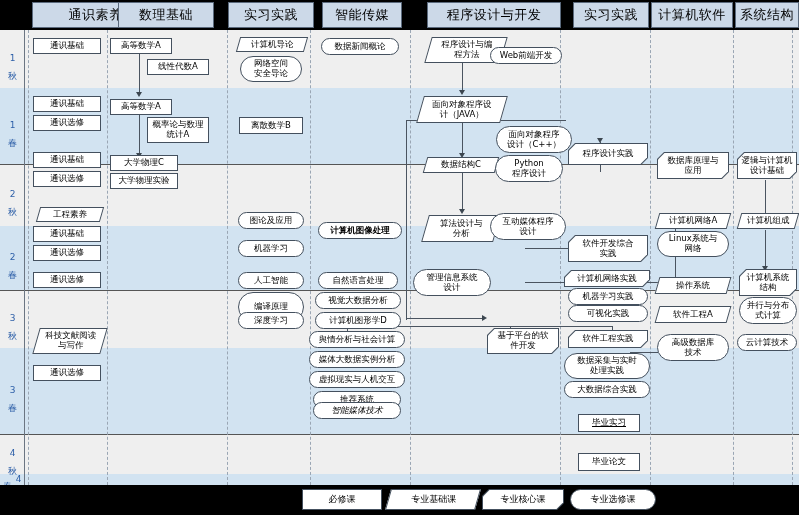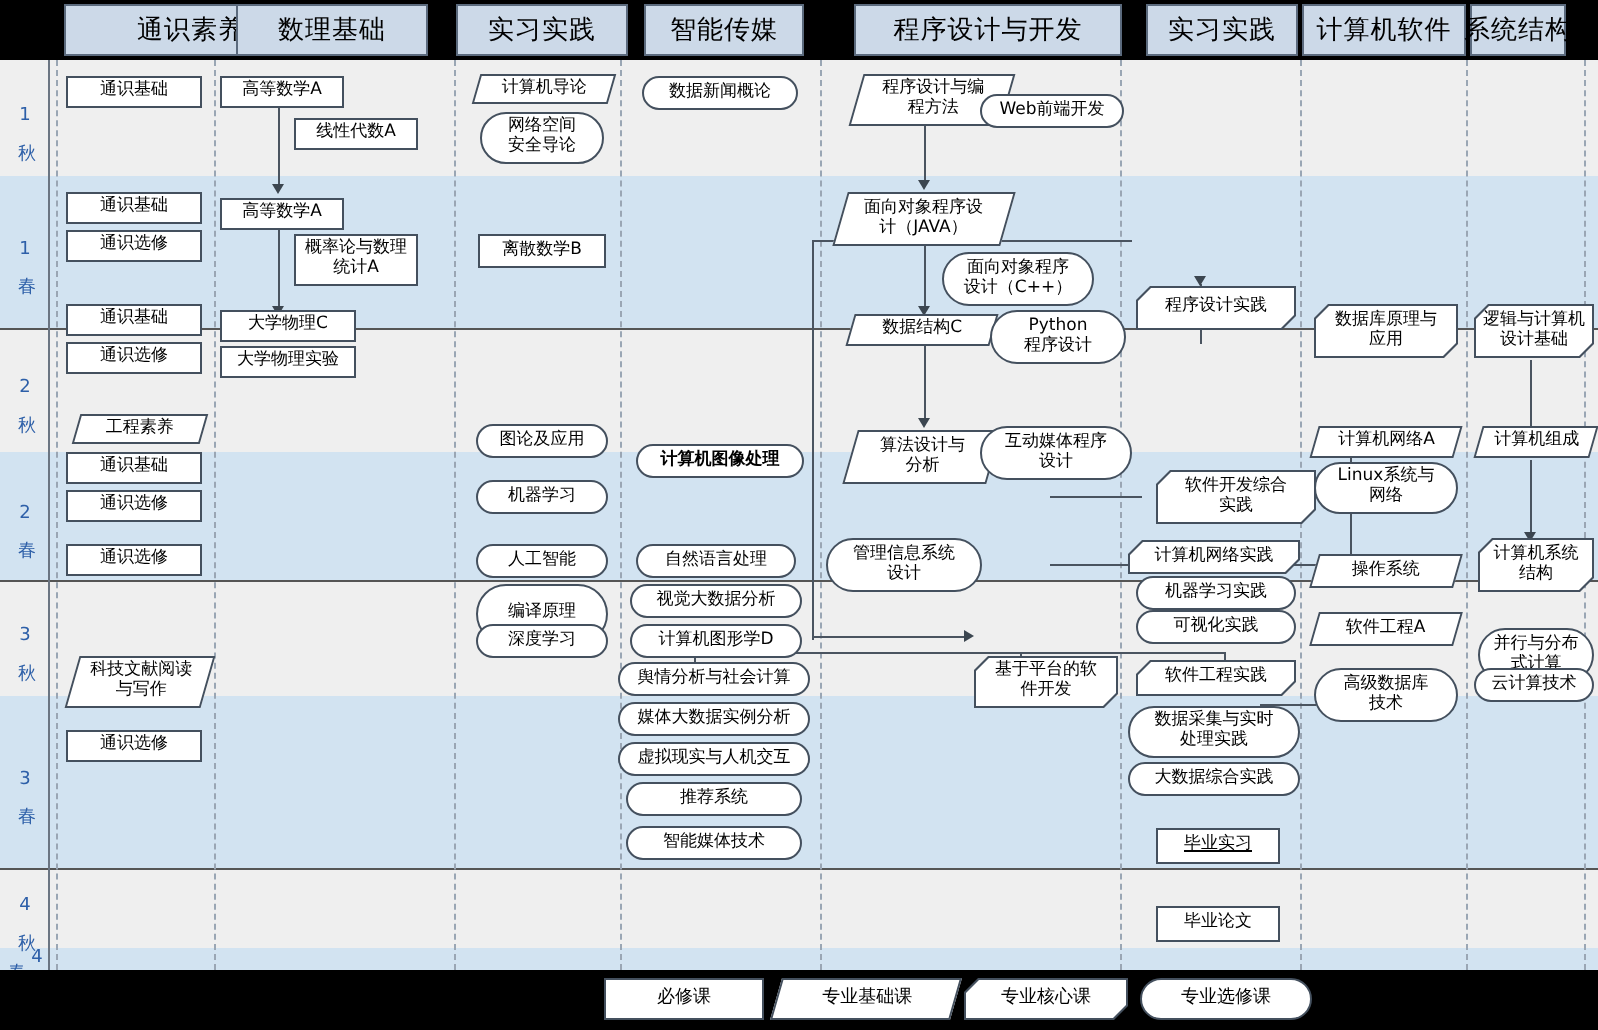--- a/index.html
+++ b/index.html
@@ -106,21 +106,21 @@
       </div>
     <div class="col-head" style="left:573px;width:76px;">
         <span>实习实践</span>
       </div>
     <div class="col-head" style="left:427px;width:134px;">
         <span>程序设计与开发</span>
       </div>
     <div class="col-head" style="left:651px;width:82px;">
         <span>计算机软件</span>
       </div>
-    <div class="col-head" style="left:735px;width:48px;">
+    <div class="col-head" style="left:735px;width:64px;">
         <span>系统结构</span>
       </div>
   </div>
 
   <div class="grid">
     <div id="bands">
         <div class="band odd" style="top: 0px; height: 58px;"></div>
         <div class="band even" style="top: 58px; height: 76px;"></div>
         <div class="band odd" style="top: 134px; height: 62px;"></div>
         <div class="band even" style="top: 196px; height: 64px;"></div>
@@ -225,41 +225,41 @@
         <div class="node t-elec" style="left: 238px; top: 282px; width: 66px; height: 17px;"><span>深度学习</span></div>
         <div class="node t-elec" style="left: 321px; top: 8px; width: 78px; height: 17px; text-align: right;"><span>数据新闻概论</span></div>
         <div class="node t-elec" style="left: 318px; top: 192px; width: 84px; height: 17px; font-weight: bold;"><span>计算机图像处理</span></div>
         <div class="node t-elec" style="left: 318px; top: 242px; width: 80px; height: 17px;"><span>自然语言处理</span></div>
         <div class="node t-elec" style="left: 315px; top: 262px; width: 86px; height: 17px;"><span>视觉大数据分析</span></div>
         <div class="node t-elec" style="left: 315px; top: 282px; width: 86px; height: 17px;"><span>计算机图形学D</span></div>
         <div class="node t-elec" style="left: 309px; top: 301px; width: 96px; height: 17px;"><span>舆情分析与社会计算</span></div>
         <div class="node t-elec" style="left: 309px; top: 321px; width: 96px; height: 17px;"><span>媒体大数据实例分析</span></div>
         <div class="node t-elec" style="left: 309px; top: 341px; width: 96px; height: 17px;"><span>虚拟现实与人机交互</span></div>
         <div class="node t-elec" style="left: 313px; top: 361px; width: 88px; height: 17px;"><span>推荐系统</span></div>
-        <div class="node t-elec" style="left: 313px; top: 383px; width: 88px; height: 17px;"><span>智能媒体技术</span></div>
+        <div class="node t-elec" style="left: 313px; top: 372px; width: 88px; height: 17px; font-style: italic;"><span>智能媒体技术</span></div>
         <div class="node t-base" style="left: 428px; top: 7px; width: 76px; height: 26px;"><span>程序设计与编
 程方法</span></div>
         <div class="node t-elec" style="left: 490px; top: 17px; width: 72px; height: 17px;"><span>Web前端开发</span></div>
         <div class="node t-base" style="left: 420px; top: 66px; width: 84px; height: 27px;"><span>面向对象程序设
 计（JAVA）</span></div>
-        <div class="node t-elec" style="left: 471px; top: 96px; width: 76px; height: 27px;"><span>面向对象程序
+        <div class="node t-elec" style="left: 496px; top: 96px; width: 76px; height: 27px;"><span>面向对象程序
 设计（C++）</span></div>
         <div class="node t-base" style="left: 425px; top: 127px; width: 72px; height: 16px;"><span>数据结构C</span></div>
         <div class="node t-elec" style="left: 495px; top: 125px; width: 68px; height: 27px;"><span>Python
 程序设计</span></div>
         <div class="node t-base" style="left: 425px; top: 185px; width: 72px; height: 27px;"><span>算法设计与
 分析</span></div>
         <div class="node t-elec" style="left: 490px; top: 183px; width: 76px; height: 27px;"><span>互动媒体程序
 设计</span></div>
         <div class="node t-elec" style="left: 413px; top: 239px; width: 78px; height: 27px;"><span>管理信息系统
 设计</span></div>
         <div class="node t-core" style="left: 487px; top: 298px; width: 72px; height: 26px;"><div class="core-in"></div><div class="core-fill"></div><span class="core-tx">基于平台的软
 件开发</span></div>
         <div class="node t-core" style="left: 568px; top: 113px; width: 80px; height: 22px;"><div class="core-in"></div><div class="core-fill"></div><span class="core-tx">程序设计实践</span></div>
-        <div class="node t-core" style="left: 568px; top: 205px; width: 80px; height: 27px; margin-left: 10px;"><div class="core-in"></div><div class="core-fill"></div><span class="core-tx">软件开发综合
+        <div class="node t-core" style="left: 568px; top: 205px; width: 80px; height: 27px;"><div class="core-in"></div><div class="core-fill"></div><span class="core-tx">软件开发综合
 实践</span></div>
         <div class="node t-core" style="left: 564px; top: 240px; width: 86px; height: 17px;"><div class="core-in"></div><div class="core-fill"></div><span class="core-tx">计算机网络实践</span></div>
         <div class="node t-elec" style="left: 568px; top: 258px; width: 80px; height: 17px;"><span>机器学习实践</span></div>
         <div class="node t-elec" style="left: 568px; top: 275px; width: 80px; height: 17px;"><span>可视化实践</span></div>
         <div class="node t-core" style="left: 568px; top: 300px; width: 80px; height: 18px;"><div class="core-in"></div><div class="core-fill"></div><span class="core-tx">软件工程实践</span></div>
         <div class="node t-elec" style="left: 564px; top: 323px; width: 86px; height: 26px;"><span>数据采集与实时
 处理实践</span></div>
         <div class="node t-elec" style="left: 564px; top: 351px; width: 86px; height: 17px;"><span>大数据综合实践</span></div>
         <div class="node t-req" style="left: 578px; top: 384px; width: 62px; height: 18px; text-decoration: underline;"><span>毕业实习</span></div>
         <div class="node t-req" style="left: 578px; top: 423px; width: 62px; height: 18px;"><span>毕业论文</span></div>
@@ -270,21 +270,21 @@
 网络</span></div>
         <div class="node t-base" style="left: 657px; top: 247px; width: 72px; height: 17px;"><span>操作系统</span></div>
         <div class="node t-base" style="left: 657px; top: 276px; width: 72px; height: 17px;"><span>软件工程A</span></div>
         <div class="node t-elec" style="left: 657px; top: 304px; width: 72px; height: 27px;"><span>高级数据库
 技术</span></div>
         <div class="node t-core" style="left: 737px; top: 122px; width: 60px; height: 27px;"><div class="core-in"></div><div class="core-fill"></div><span class="core-tx">逻辑与计算机
 设计基础</span></div>
         <div class="node t-base" style="left: 739px; top: 183px; width: 58px; height: 16px;"><span>计算机组成</span></div>
         <div class="node t-core" style="left: 739px; top: 239px; width: 58px; height: 27px;"><div class="core-in"></div><div class="core-fill"></div><span class="core-tx">计算机系统
 结构</span></div>
-        <div class="node t-elec" style="left: 739px; top: 284px; width: 58px; height: 27px;"><span>并行与分布
+        <div class="node t-elec" style="left: 739px; top: 267px; width: 58px; height: 27px;"><span>并行与分布
 式计算</span></div>
         <div class="node t-elec" style="left: 737px; top: 304px; width: 60px; height: 17px;"><span>云计算技术</span></div>
       </div>
   </div>
 
   <div class="legend">
     <div id="legend-items">
         <div class="node lg t-req" style="left: 302px; width: 80px; position: absolute; top: 4px; height: 21px;"><span>必修课</span></div>
         <div class="node lg t-base" style="left: 388px; width: 90px; position: absolute; top: 4px; height: 21px;"><span>专业基础课</span></div>
         <div class="node lg t-core" style="left: 482px; width: 82px; position: absolute; top: 4px; height: 21px;"><div class="core-in"></div><div class="core-fill"></div><span class="core-tx">专业核心课</span></div>

